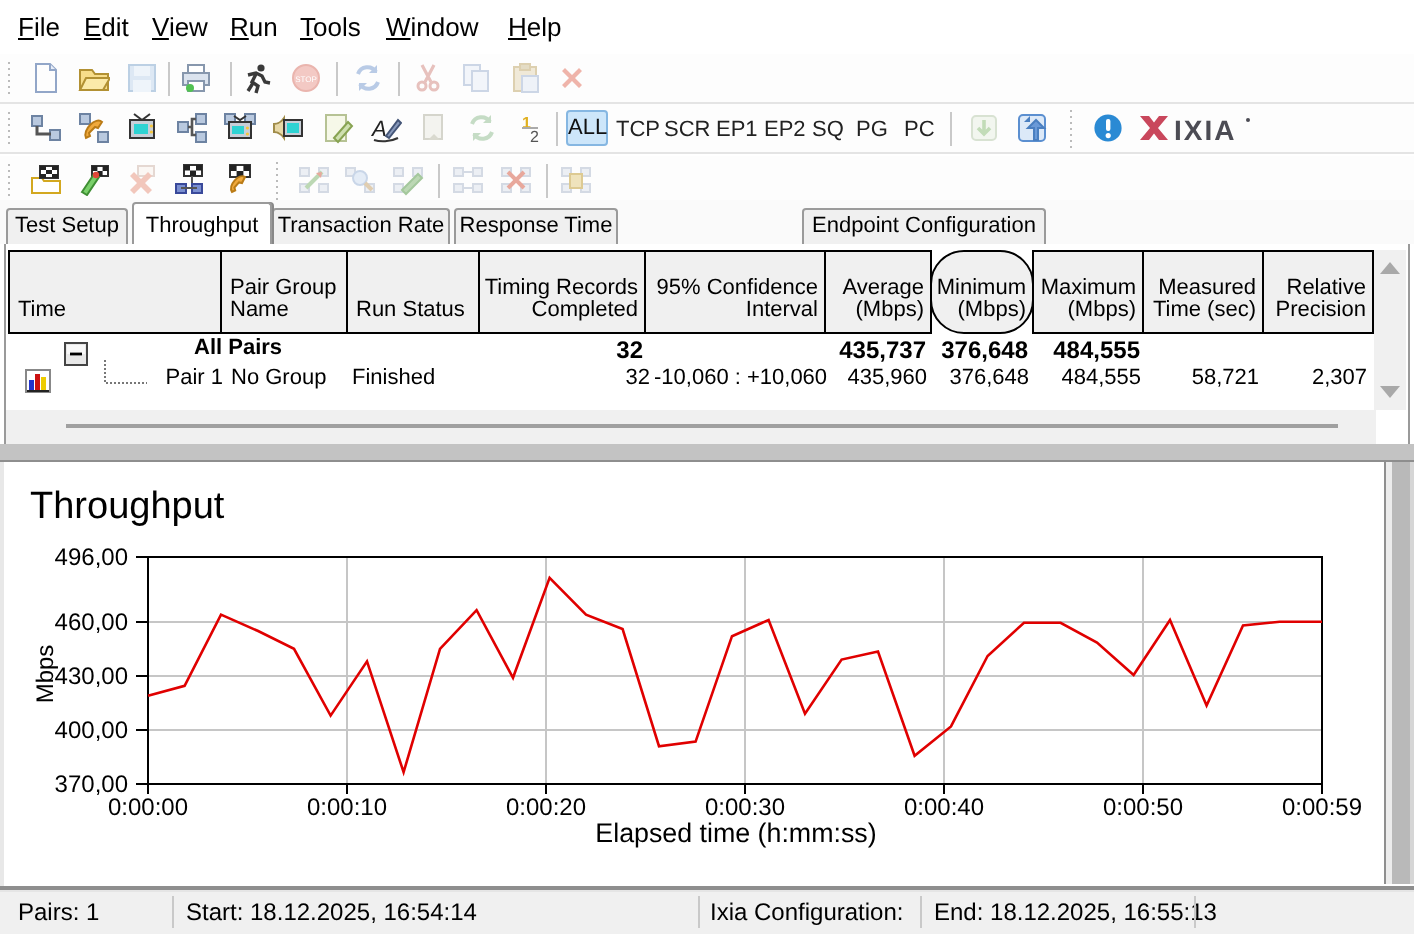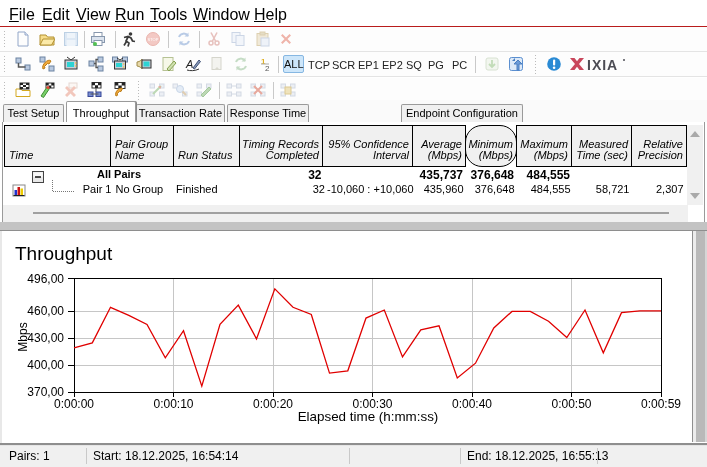--- a/index.html
+++ b/index.html
@@ -1,39 +1,39 @@
 <!DOCTYPE html>
 <html><head>
 <meta charset="utf-8">
 <style>
 * { margin:0; padding:0; box-sizing:border-box; }
 html,body { width:707px; height:467px; overflow:hidden; background:#fff; }
 #app { position:relative; width:707px; height:467px; font-family:"Liberation Sans",sans-serif; background:#fff; }
 .abs { position:absolute; }
 
-#menubar { position:absolute; left:0; top:0; width:707px; height:32px; background:#fff; border-bottom:6px solid #b91c1c; font-size:16px; color:#000; }
+#menubar { position:absolute; left:0; top:0; width:707px; height:32px; background:#fff; border-bottom:1px solid #b91c1c; font-size:13px; color:#000; }
 .mi { position:absolute; top:6px; }
 .mi u { text-decoration:underline; text-underline-offset:1px; }
 
 .tbar { position:absolute; left:0; width:707px; background:#fdfdfd; border-bottom:1px solid #e4e4e4; }
 .grip { position:absolute; left:3px; top:4px; width:3px; height:17px;
   background-image:repeating-linear-gradient(#bbb 0 1px, transparent 1px 3px); background-size:1px 100%; background-repeat:no-repeat; background-position:1px 0;}
 .tsep { position:absolute; top:4px; width:1px; height:17px; background:#c9c9c9; }
 .tsepd { position:absolute; top:3px; width:1px; height:19px;
   background-image:repeating-linear-gradient(#bbb 0 1px, transparent 1px 3px); }
 .ic { position:absolute; width:16px; height:16px; }
 .tbtxt { position:absolute; top:7px; font-size:11px; color:#222; }
 #allbtn { position:absolute; left:283px; top:3px; width:21px; height:18px; background:#cde6fa; border:1px solid #86b7e2; border-radius:2px; font-size:11px; color:#111; text-align:center; line-height:16px; }
 
 #tabstrip { position:absolute; left:0; top:100px; width:707px; height:22px; background:#fafafa; }
 .tab { position:absolute; top:4px; height:18px; background:#f0f0f0; border:1px solid #9a9a9a; border-bottom:none; border-radius:2px 2px 0 0; font-size:11px; color:#000; text-align:center; padding-top:2px; }
 .tab.active { top:1px; height:21px; background:#fff; padding-top:5px; z-index:5; box-shadow:1px 0 0 #888; }
 
 #tablepanel { position:absolute; left:2px; top:122px; width:703px; height:110px; background:#fff; border-left:1px solid #9a9a9a; border-right:1px solid #9a9a9a; }
-.hcell { position:absolute; top:3px; height:42px; background:#f0f0f0; border:1px solid #000; font-size:11px; color:#000; line-height:11px;font-style:italic; }
+.hcell { position:absolute; top:3px; height:42px; background:#f0f0f0; border:1px solid #000; font-size:11px; color:#000; line-height:11px; }
 .hl { position:absolute; left:4px; bottom:5px; text-align:left; width:100%; padding-right:2px;}
 .hr { position:absolute; right:3px; bottom:5px; text-align:right; }
 .cell { position:absolute; font-size:11px; color:#000; white-space:nowrap; }
 .cr { text-align:right; }
 
 #vscroll { position:absolute; left:684px; top:3px; width:16px; height:80px; background:#f0f0f0; }
 .sarrow { position:absolute; left:3px; width:0; height:0; border-left:5px solid transparent; border-right:5px solid transparent; }
 #hstrip { position:absolute; left:0px; top:83px; width:685px; height:17px; background:#f0f0f0; }
 #hthumb { position:absolute; left:30px; top:7px; width:636px; height:2px; background:#a0a0a0; }
 #splitter { position:absolute; left:0; top:222px; width:707px; height:9px; background:#c3c3c3; border-bottom:1px solid #8e8e8e; }
@@ -448,18 +448,19 @@
       585,77 603.3,119.8 621.5,79.7 639.8,77.9 661,77.9"></polyline>
   </svg>
   <div id="chartscroll"></div>
 
   <div id="sbtop"></div>
   <div id="statusbar">
     <span class="stxt" style="left:9px">Pairs: 1</span>
     <div class="ssep" style="left:86px"></div>
     <span class="stxt" style="left:93px">Start: 18.12.2025, 16:54:14</span>
     <div class="ssep" style="left:349px"></div>
+    <span class="stxt" style="left:355px">Ixia Configuration:</span>
     <div class="ssep" style="left:460px"></div>
     <span class="stxt" style="left:467px">End: 18.12.2025, 16:55:13</span>
     <div class="ssep" style="left:597px"></div>
   </div>
 
 </div>
 
 </body></html>

